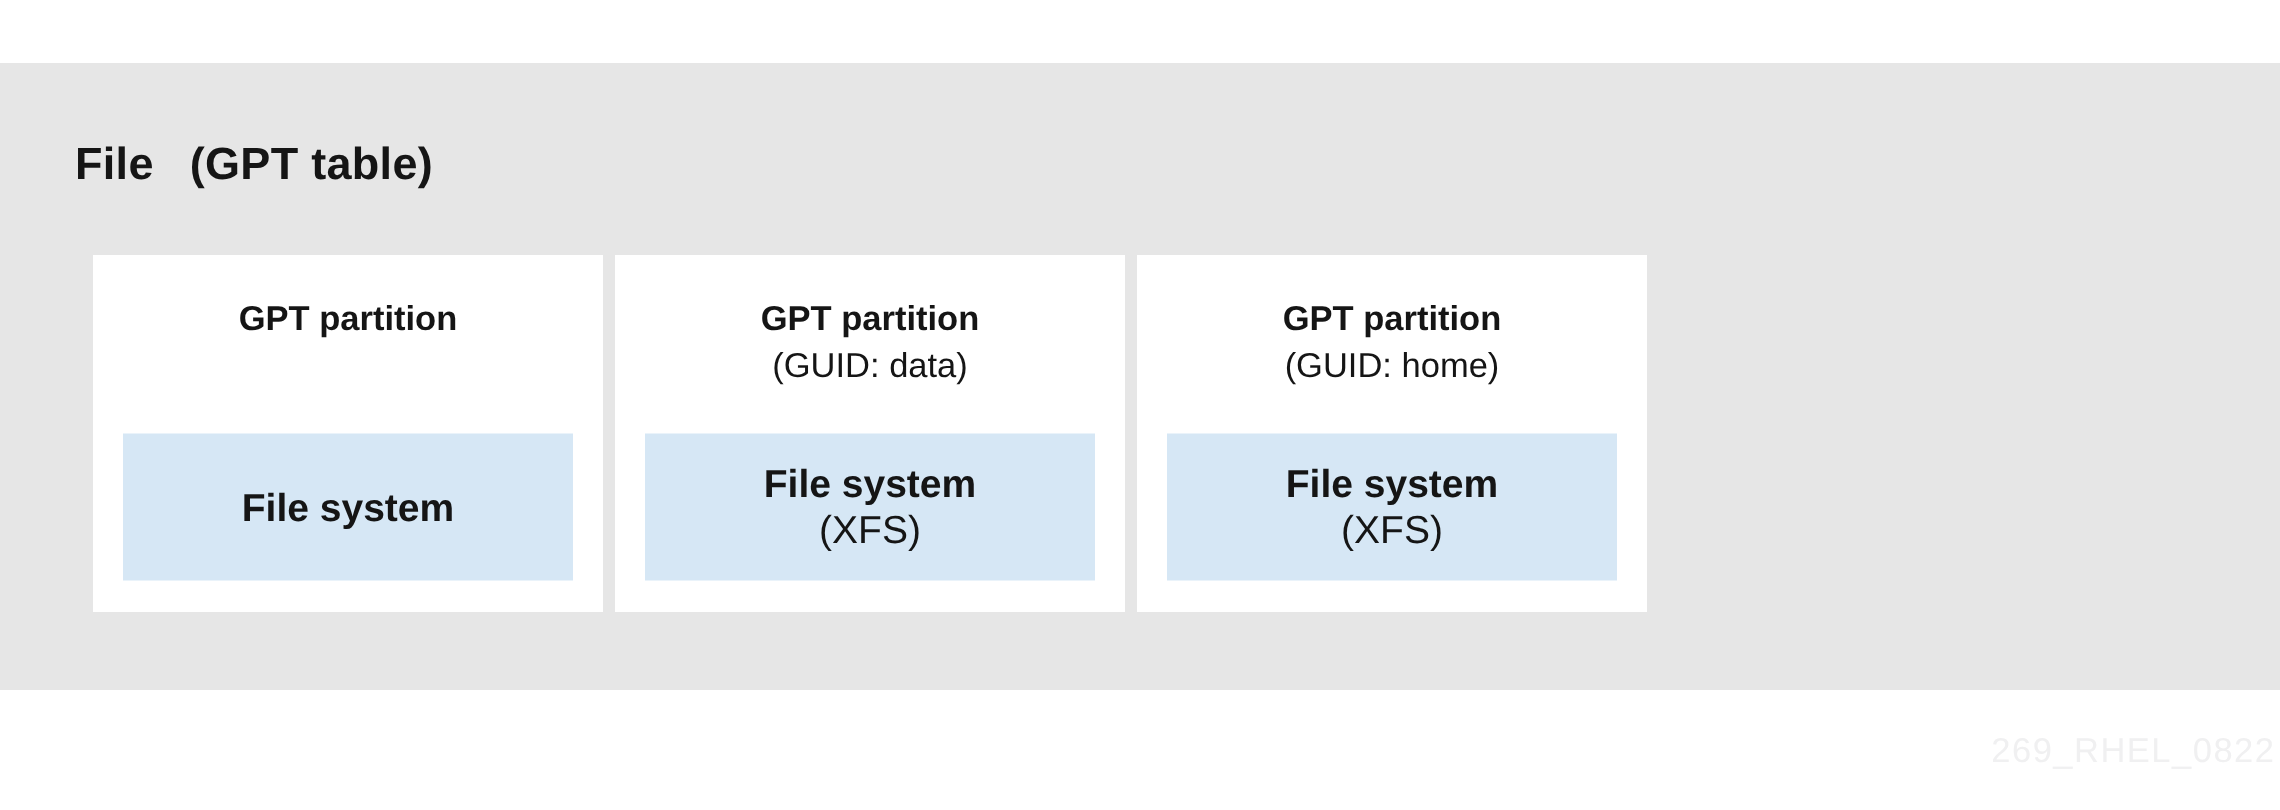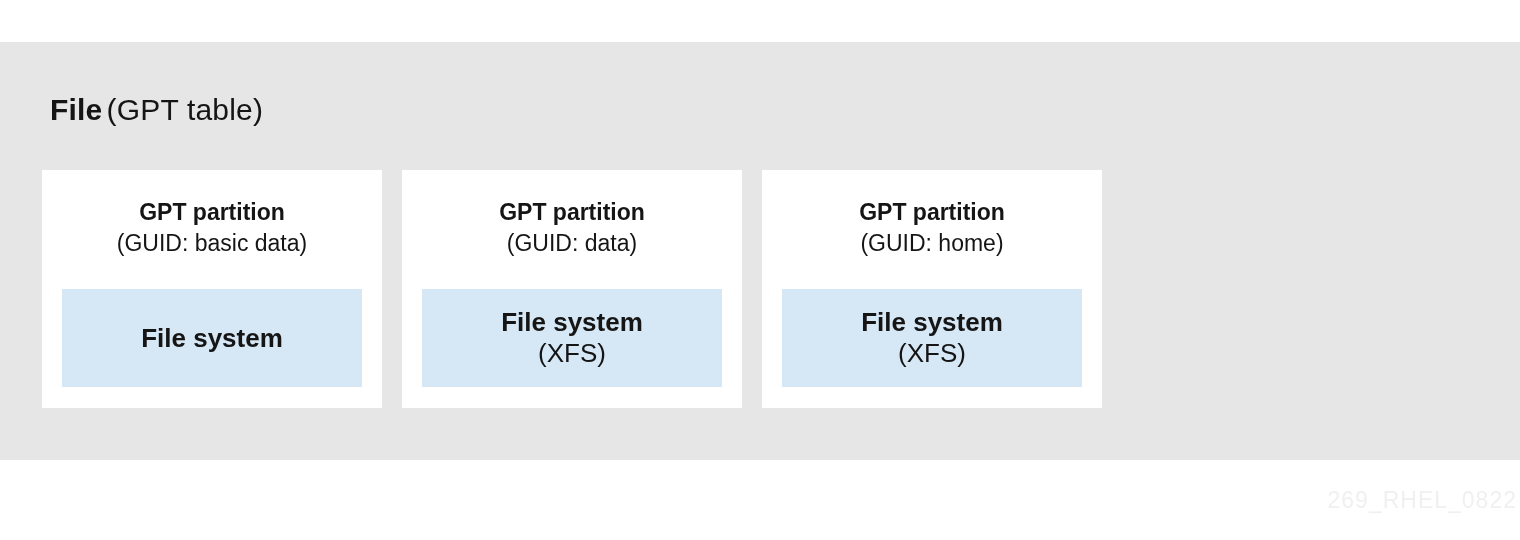--- a/index.html
+++ b/index.html
@@ -29,29 +29,29 @@
     font-size: 30px;
     line-height: 34px;
     color: #151515;
     letter-spacing: 0.2px;
     white-space: nowrap;
   }
   .diagram-title .t-bold {
     font-weight: bold;
   }
   .diagram-title .t-regular {
-    font-weight: normal;
-    margin-left: 4px;
+    font-weight: bold;
+    margin-left: 24px;
   }
   .row {
     position: absolute;
-    left: 42px;
+    left: 62px;
     top: 170px;
     display: flex;
-    gap: 20px;
+    gap: 8px;
   }
   .partition {
     width: 340px;
     height: 238px;
     background: #ffffff;
     position: relative;
     text-align: center;
     color: #151515;
   }
   .part-heading {
@@ -122,21 +122,20 @@
 
 <div class="diagram-title">
   <span class="t-bold">File</span><span class="t-regular">(GPT table)</span>
 </div>
 
 <div class="row">
 
   <div class="partition">
     <div class="part-heading">
       <span class="part-title">GPT partition</span>
-      <span class="part-guid">(GUID: basic data)</span>
     </div>
     <div class="fs-box">
       <span class="fs-title">File system</span>
     </div>
   </div>
 
   <div class="partition">
     <div class="part-heading">
       <span class="part-title">GPT partition</span>
       <span class="part-guid">(GUID: data)</span>

